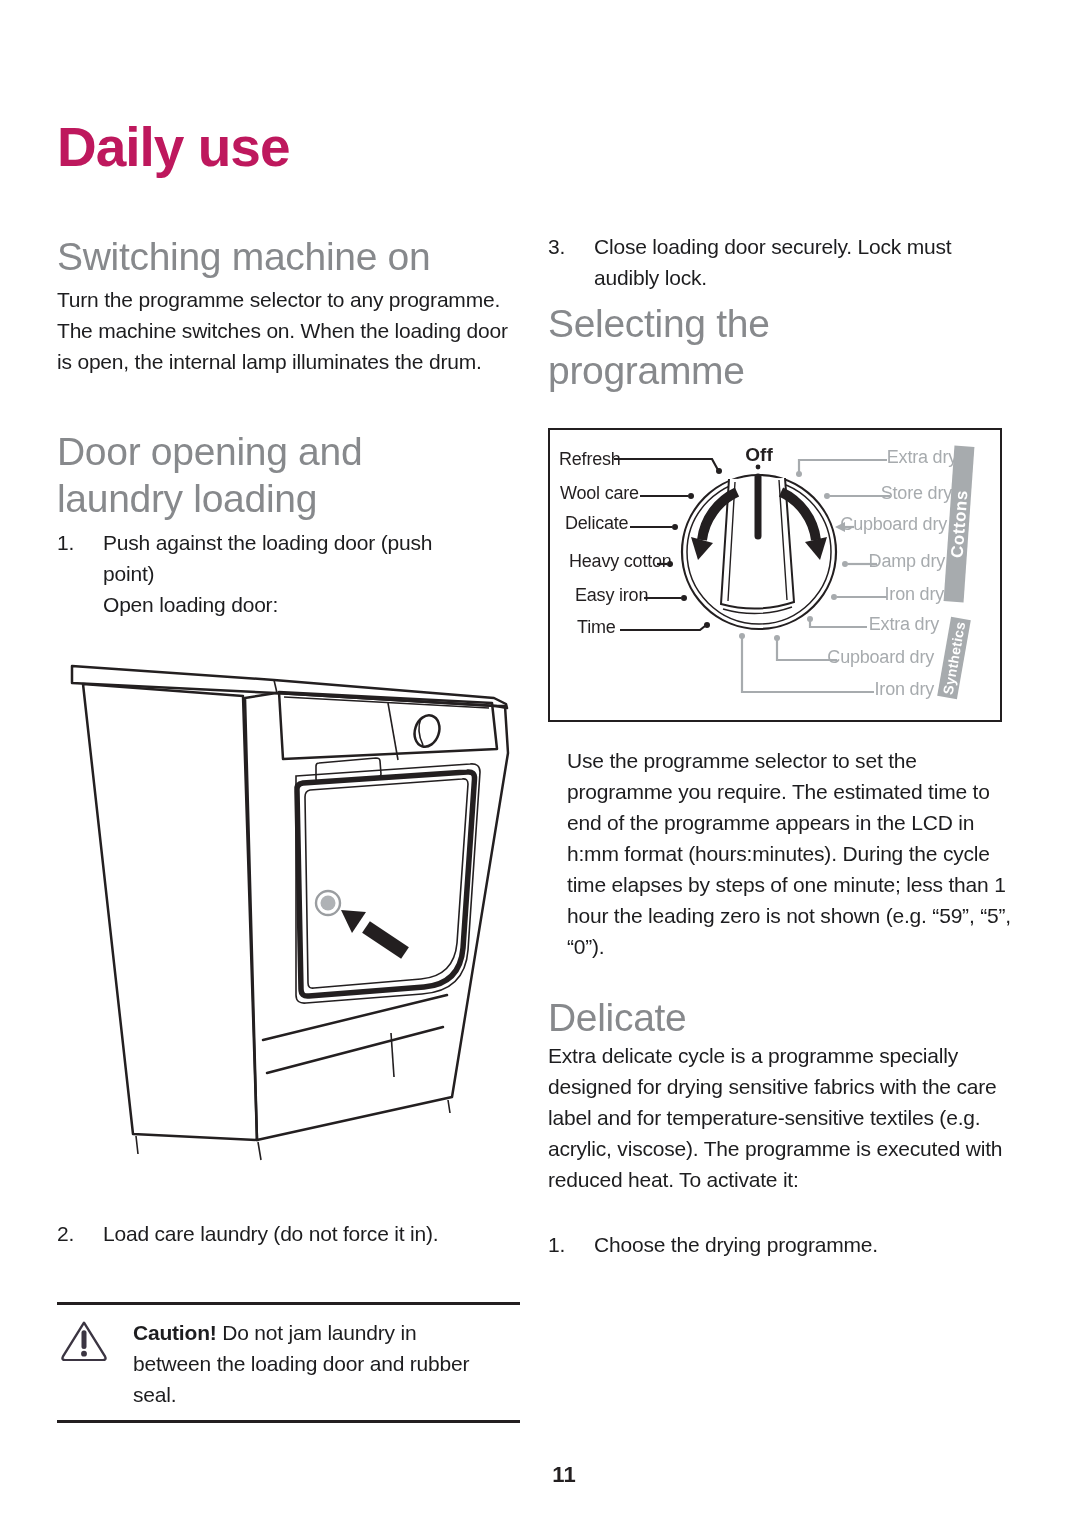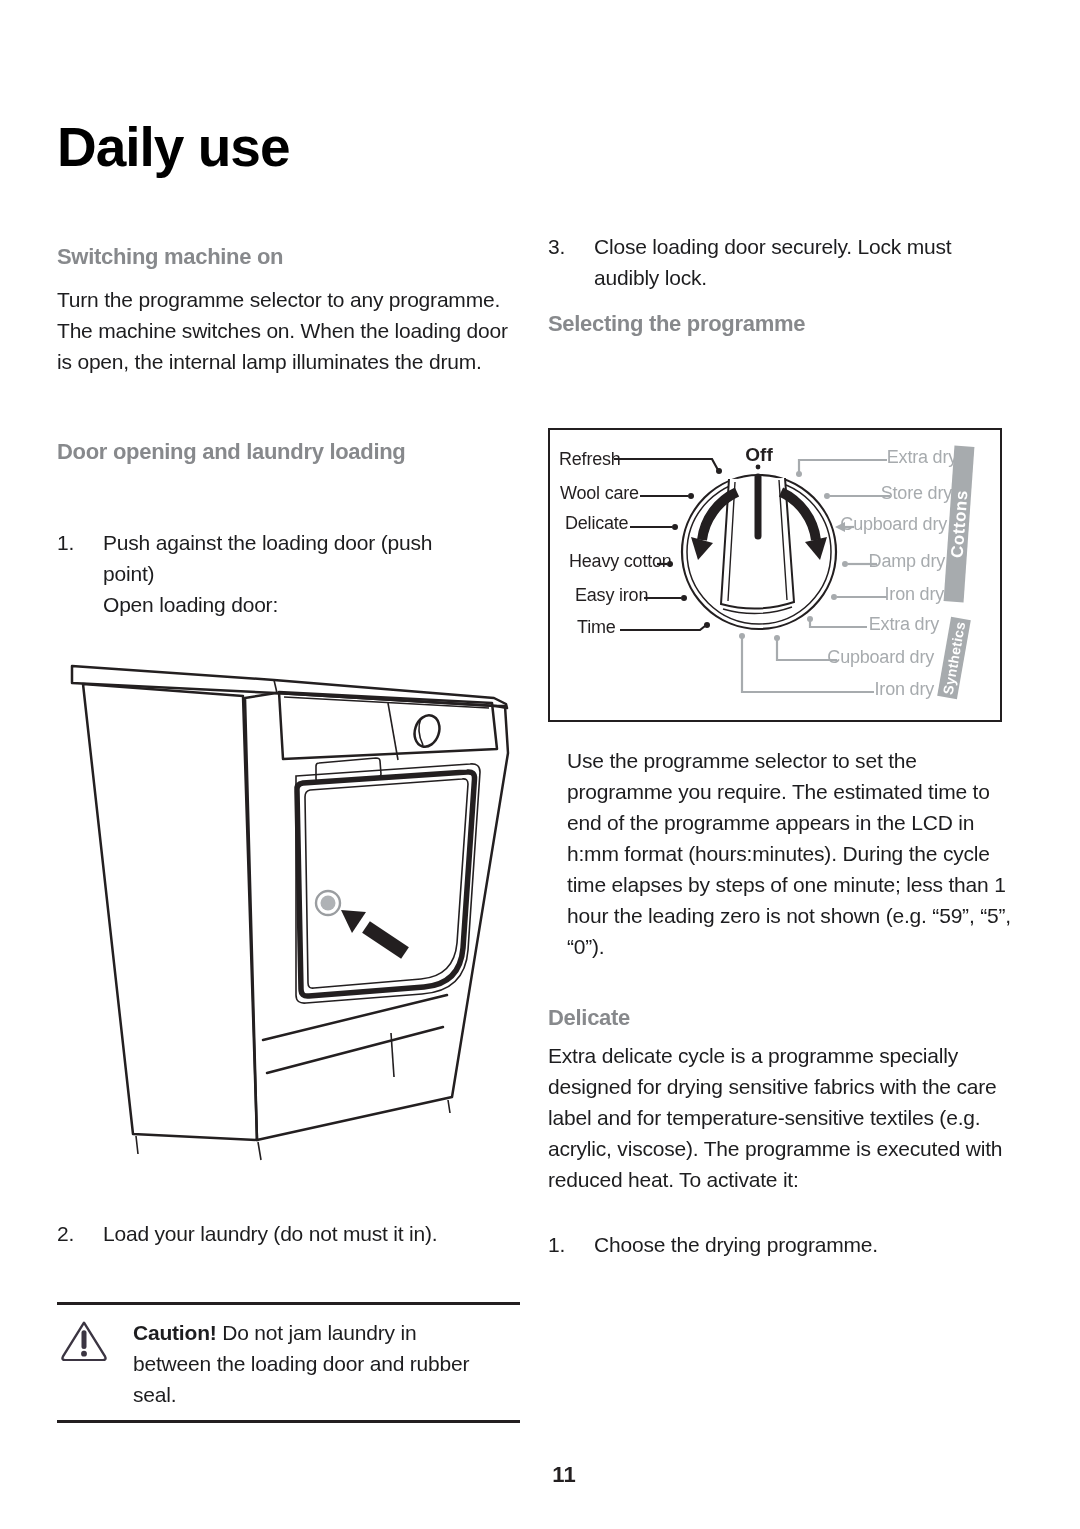--- a/index.html
+++ b/index.html
@@ -1,20 +1,20 @@
 <!DOCTYPE html>
 <html><head>
 <meta charset="utf-8">
 <style>
   html,body{margin:0;padding:0;background:#ffffff;}
   #page{position:relative;width:1080px;height:1529px;background:#ffffff;overflow:hidden;
         font-family:"Liberation Sans","DejaVu Sans",sans-serif;color:#1d1d1f;}
   .abs{position:absolute;}
-  .h1{font-size:55px;font-weight:bold;color:#000000;letter-spacing:-1px;line-height:1;}
-  .h2{font-size:22px;font-weight:bold;color:#87898c;letter-spacing:-0.3px;line-height:47px;}
+  .h1{font-size:55px;font-weight:bold;color:#be185d;letter-spacing:-1px;line-height:1;}
+  .h2{font-size:39px;font-weight:normal;color:#87898c;letter-spacing:-0.3px;line-height:47px;}
   .body-text{font-size:21px;line-height:31px;letter-spacing:-0.2px;}
   .step{display:flex;align-items:flex-start;}
   .step .num{width:46px;flex:none;}
   .step .content{flex:1;}
   .caution-box{border-top:3px solid #231f20;border-bottom:3px solid #231f20;}
   .caution-inner{position:relative;padding:12px 0 10px 0;min-height:88px;}
   .caution-text{margin-left:76px;width:362px;}
   .page-num{font-size:22px;font-weight:bold;text-align:center;width:100%;color:#231f20;}
   svg text{font-family:"Liberation Sans","DejaVu Sans",sans-serif;}
   .dl{font-size:18px;fill:#231f20;letter-spacing:-0.2px;}
@@ -84,21 +84,21 @@
     </g>
 
     <path class="ln" d="M203,390 L387,345"></path>
     <path class="ln" d="M207,423 L383,377"></path>
     <path class="lnthin" d="M331,383 L334,427"></path>
     <path class="lnthin" d="M76,486 L78,504 M198,492 L201,510 M388,450 L390,463"></path>
   </svg>
 
   <div class="abs body-text step" style="left:57px;top:1218px;width:452px;">
     <span class="num">2.</span>
-    <span class="content">Load your laundry (do not must it in).</span>
+    <span class="content">Load care laundry (do not force it in).</span>
   </div>
 
   <div class="abs caution-box" style="left:57px;top:1302px;width:463px;">
     <div class="caution-inner">
       <svg class="abs" style="left:2px;top:14px;" width="50" height="42" viewBox="0 0 54 46">
         <path d="M27,4 L50,41 Q52,45 47.5,45 L6.5,45 Q2,45 4,41 Z" fill="none" stroke="#3b3542" stroke-width="2.6" stroke-linejoin="round"></path>
         <path d="M27,15 L27,30" stroke="#3b3542" stroke-width="5.5" stroke-linecap="round"></path>
         <circle cx="27" cy="38" r="3.2" fill="#3b3542"></circle>
       </svg>
       <div class="body-text caution-text">

